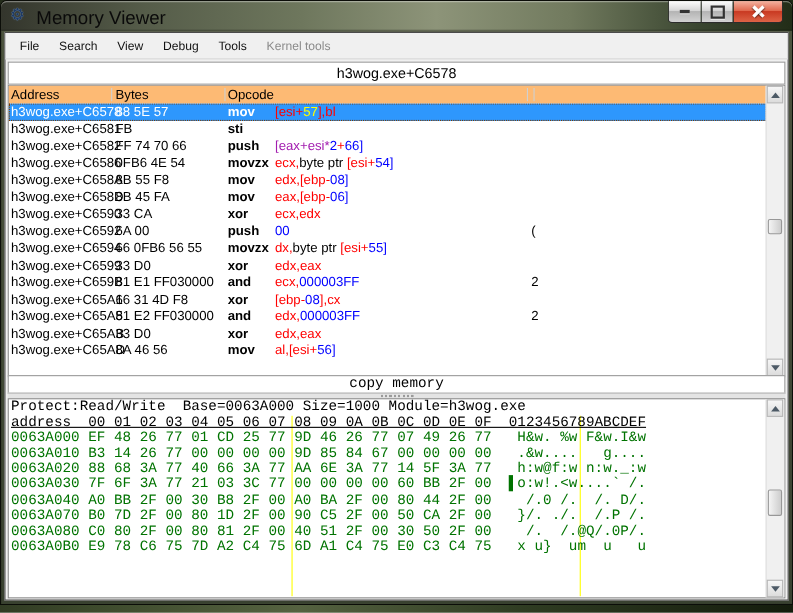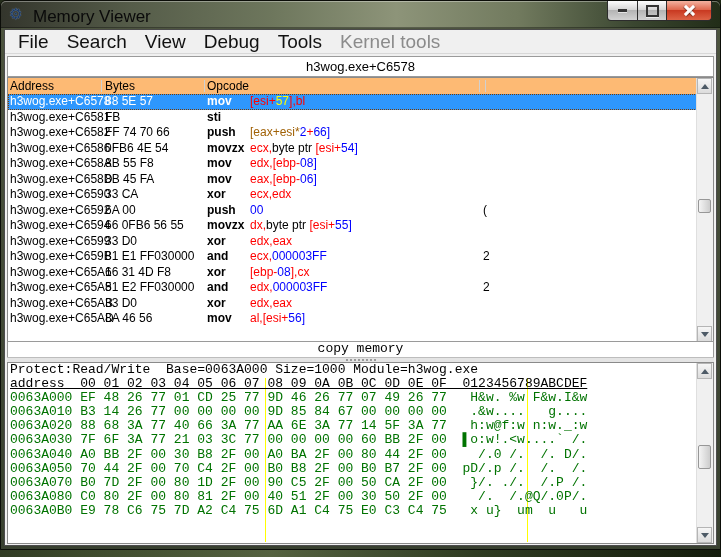--- a/index.html
+++ b/index.html
@@ -31,21 +31,21 @@
   .glyph-x{position:relative;width:11px;height:11px;}
   .glyph-x::before,.glyph-x::after{content:"";position:absolute;left:-1px;top:4px;width:13px;height:3px;
     background:#fff;box-shadow:0 1px 1px rgba(0,0,0,.4);}
   .glyph-x::before{transform:rotate(45deg);}
   .glyph-x::after{transform:rotate(-45deg);}
   
   .window-body{position:absolute;left:3px;right:3px;top:28px;bottom:3px;
     background:#f0f0f0;border:1px solid #4b4b4b;}
   .menubar{position:absolute;left:0;right:0;top:0;height:23px;background:#f0f0f0;
     border-bottom:1px solid #d8d8d8;display:flex;align-items:center;padding-left:4px;}
-  .menuitem{font-size:19px;color:#111;padding:3px 9px;}
+  .menuitem{font-size:11px;color:#111;padding:3px 9px;}
   .menuitem.disabled{color:#8b8b8b;}
   .addressbar{position:absolute;left:2px;right:2px;top:26px;height:19px;
     background:#fff;border:1px solid #9a9a9a;
     text-align:center;font-size:13px;color:#000;line-height:19px;}
   
   .disasm{position:absolute;left:2px;right:2px;top:47px;height:264px;
     background:#fff;border:1px solid #8a8a8a;}
   .dheader{position:absolute;left:0;right:16px;top:0;height:16px;background:#fdba74;
     border-bottom:1px solid #dcdcdc;font-size:12px;color:#000;}
   .dheader .hsep{position:absolute;top:2px;bottom:2px;width:1px;background:#d0d0d0;}
@@ -160,21 +160,21 @@
             <span class="c-bytes">FB</span>
             <span class="c-mn">sti</span>
             <span class="c-op"></span>
             <span class="c-comment"></span>
           </div>
 
           <div class="drow">
             <span class="c-addr">h3wog.exe+C6582</span>
             <span class="c-bytes">FF 74 70 66</span>
             <span class="c-mn">push</span>
-            <span class="c-op"><span style="color: #a16207; position: static; margin-top: 32px;">[eax+esi*</span><span style="color: rgb(0, 0, 255); position: static;">2</span><span style="color: rgb(255, 0, 0); position: static;">+</span><span style="color: rgb(0, 0, 255); position: static;">66]</span></span>
+            <span class="c-op"><span style="color: #a21caf; position: static; margin-top: 32px;">[eax+esi*</span><span style="color: rgb(0, 0, 255); position: static;">2</span><span style="color: rgb(255, 0, 0); position: static;">+</span><span style="color: rgb(0, 0, 255); position: static;">66]</span></span>
             <span class="c-comment"></span>
           </div>
 
           <div class="drow">
             <span class="c-addr">h3wog.exe+C6586</span>
             <span class="c-bytes">0FB6 4E 54</span>
             <span class="c-mn">movzx</span>
             <span class="c-op"><span style="color: rgb(255, 0, 0); position: static;">ecx,</span><span style="color: rgb(0, 0, 0); position: static;">byte ptr </span><span style="color: rgb(255, 0, 0); position: static;">[esi+</span><span style="color: rgb(0, 0, 255); position: static;">54]</span></span>
             <span class="c-comment"></span>
           </div>
@@ -293,21 +293,20 @@
         <div class="hexline hexrow"><span class="hx-addr">0063A000</span><span class="hx-bytes">EF 48 26 77 01 CD 25 77 9D 46 26 77 07 49 26 77</span><span class="hx-ascii"> H&amp;w. %w F&amp;w.I&amp;w</span></div>
 
         <div class="hexline hexrow"><span class="hx-addr">0063A010</span><span class="hx-bytes">B3 14 26 77 00 00 00 00 9D 85 84 67 00 00 00 00</span><span class="hx-ascii"> .&amp;w....   g....</span></div>
 
         <div class="hexline hexrow"><span class="hx-addr">0063A020</span><span class="hx-bytes">88 68 3A 77 40 66 3A 77 AA 6E 3A 77 14 5F 3A 77</span><span class="hx-ascii"> h:w@f:w n:w._:w</span></div>
 
         <div class="hexline hexrow"><span class="hx-addr">0063A030</span><span class="hx-bytes">7F 6F 3A 77 21 03 3C 77 00 00 00 00 60 BB 2F 00</span><span class="hx-ascii">▌o:w!.&lt;w....` /.</span></div>
 
         <div class="hexline hexrow"><span class="hx-addr">0063A040</span><span class="hx-bytes">A0 BB 2F 00 30 B8 2F 00 A0 BA 2F 00 80 44 2F 00</span><span class="hx-ascii">  /.0 /.  /. D/.</span></div>
 
-        <div class="hexline hexrow"><span class="hx-addr">0063A050</span><span class="hx-bytes">70 44 2F 00 70 C4 2F 00 B0 B8 2F 00 B0 B7 2F 00</span><span class="hx-ascii">pD/.p /.  /.  /.</span></div>
 
 
         <div class="hexline hexrow"><span class="hx-addr">0063A070</span><span class="hx-bytes">B0 7D 2F 00 80 1D 2F 00 90 C5 2F 00 50 CA 2F 00</span><span class="hx-ascii"> }/. ./.  /.P /.</span></div>
 
         <div class="hexline hexrow"><span class="hx-addr">0063A080</span><span class="hx-bytes">C0 80 2F 00 80 81 2F 00 40 51 2F 00 30 50 2F 00</span><span class="hx-ascii">  /.  /.@Q/.0P/.</span></div>
 
 
 
         <div class="hexline hexrow"><span class="hx-addr">0063A0B0</span><span class="hx-bytes">E9 78 C6 75 7D A2 C4 75 6D A1 C4 75 E0 C3 C4 75</span><span class="hx-ascii"> x u}  um  u   u</span></div>
 

